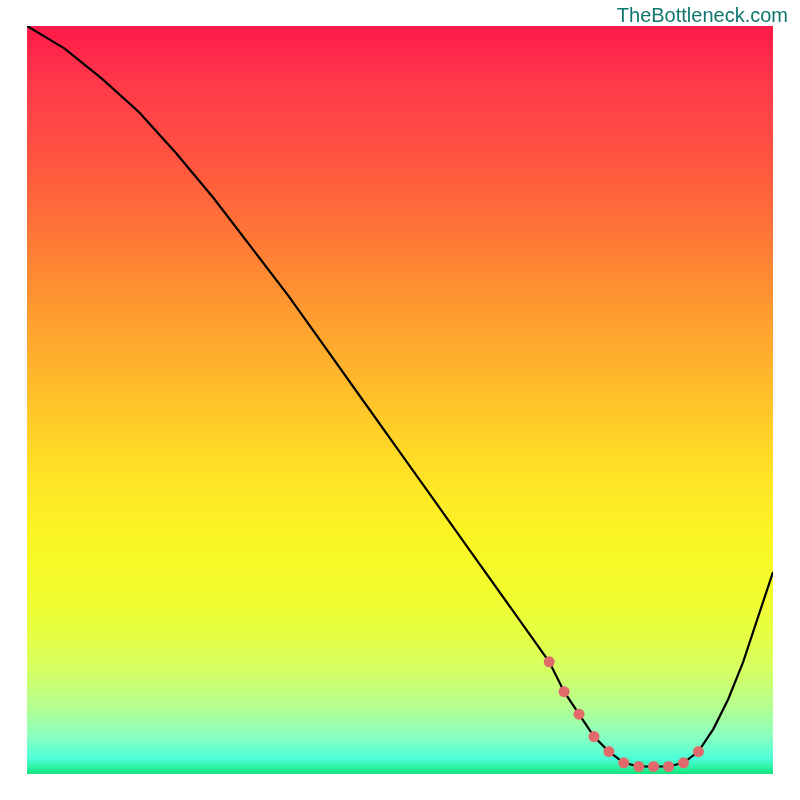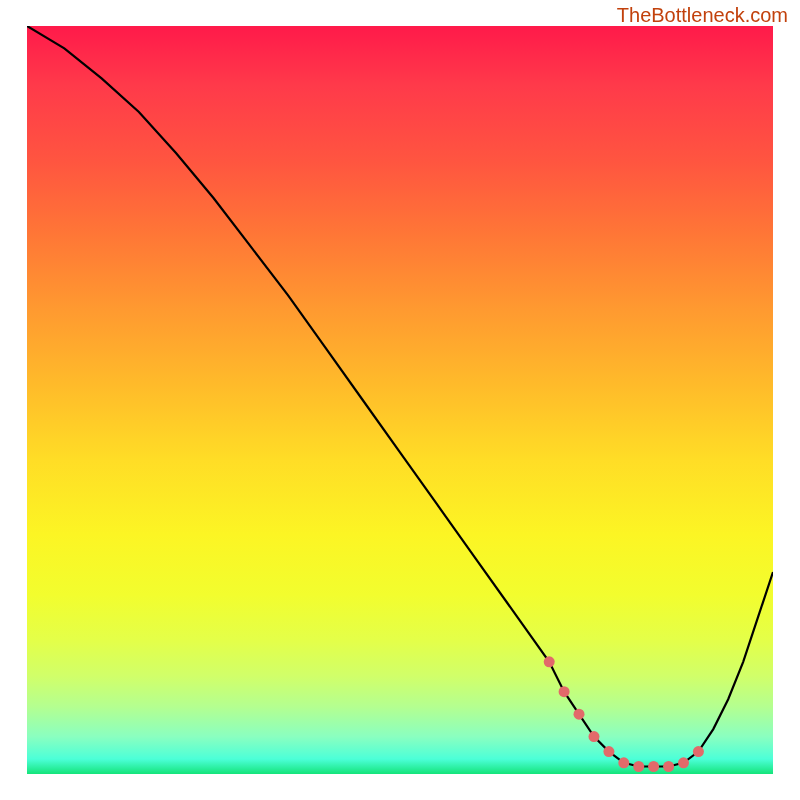--- a/index.html
+++ b/index.html
@@ -9,21 +9,21 @@
     height: 800px;
     position: relative;
     background: #fff;
     font-family: Arial, sans-serif;
   }
   .watermark {
     position: absolute;
     top: 4px;
     right: 12px;
     font-size: 20px;
-    color: #c2410c;
+    color: #0f766e;
     font-weight: 500;
     z-index: 10;
   }
   .plot-area {
     position: absolute;
     left: 27px;
     top: 26px;
     width: 746px;
     height: 748px;
     background: linear-gradient(to bottom,

